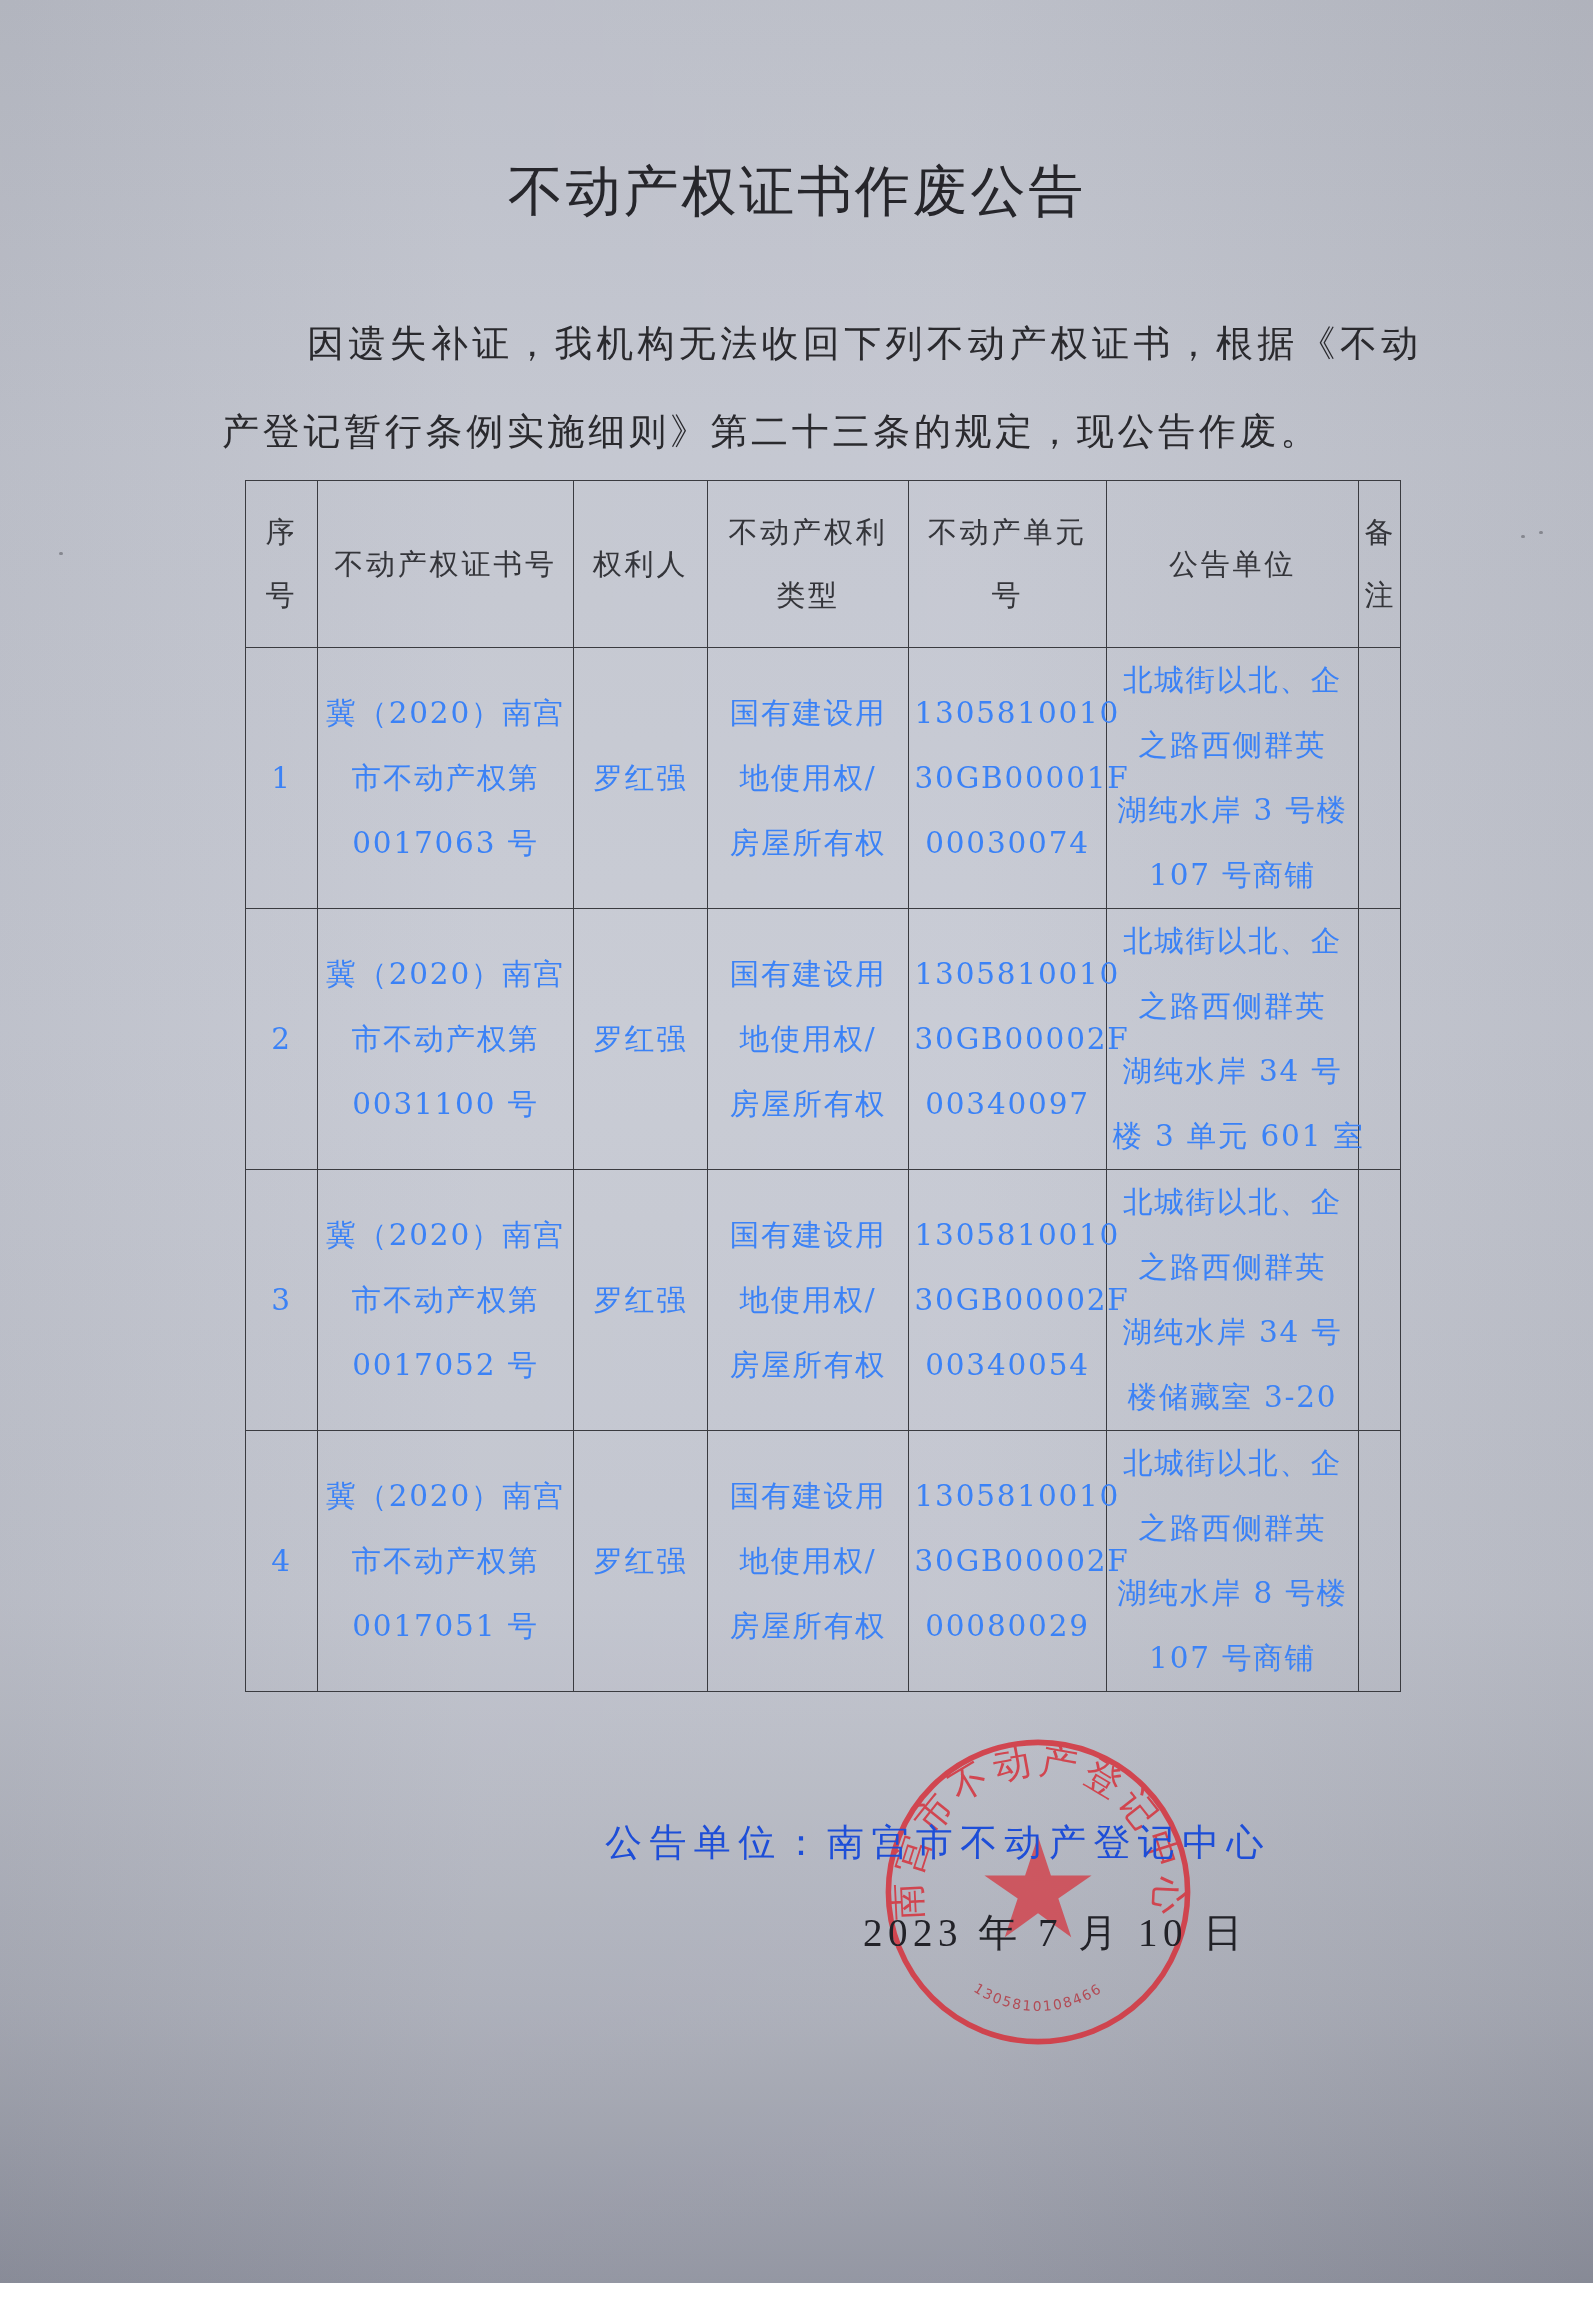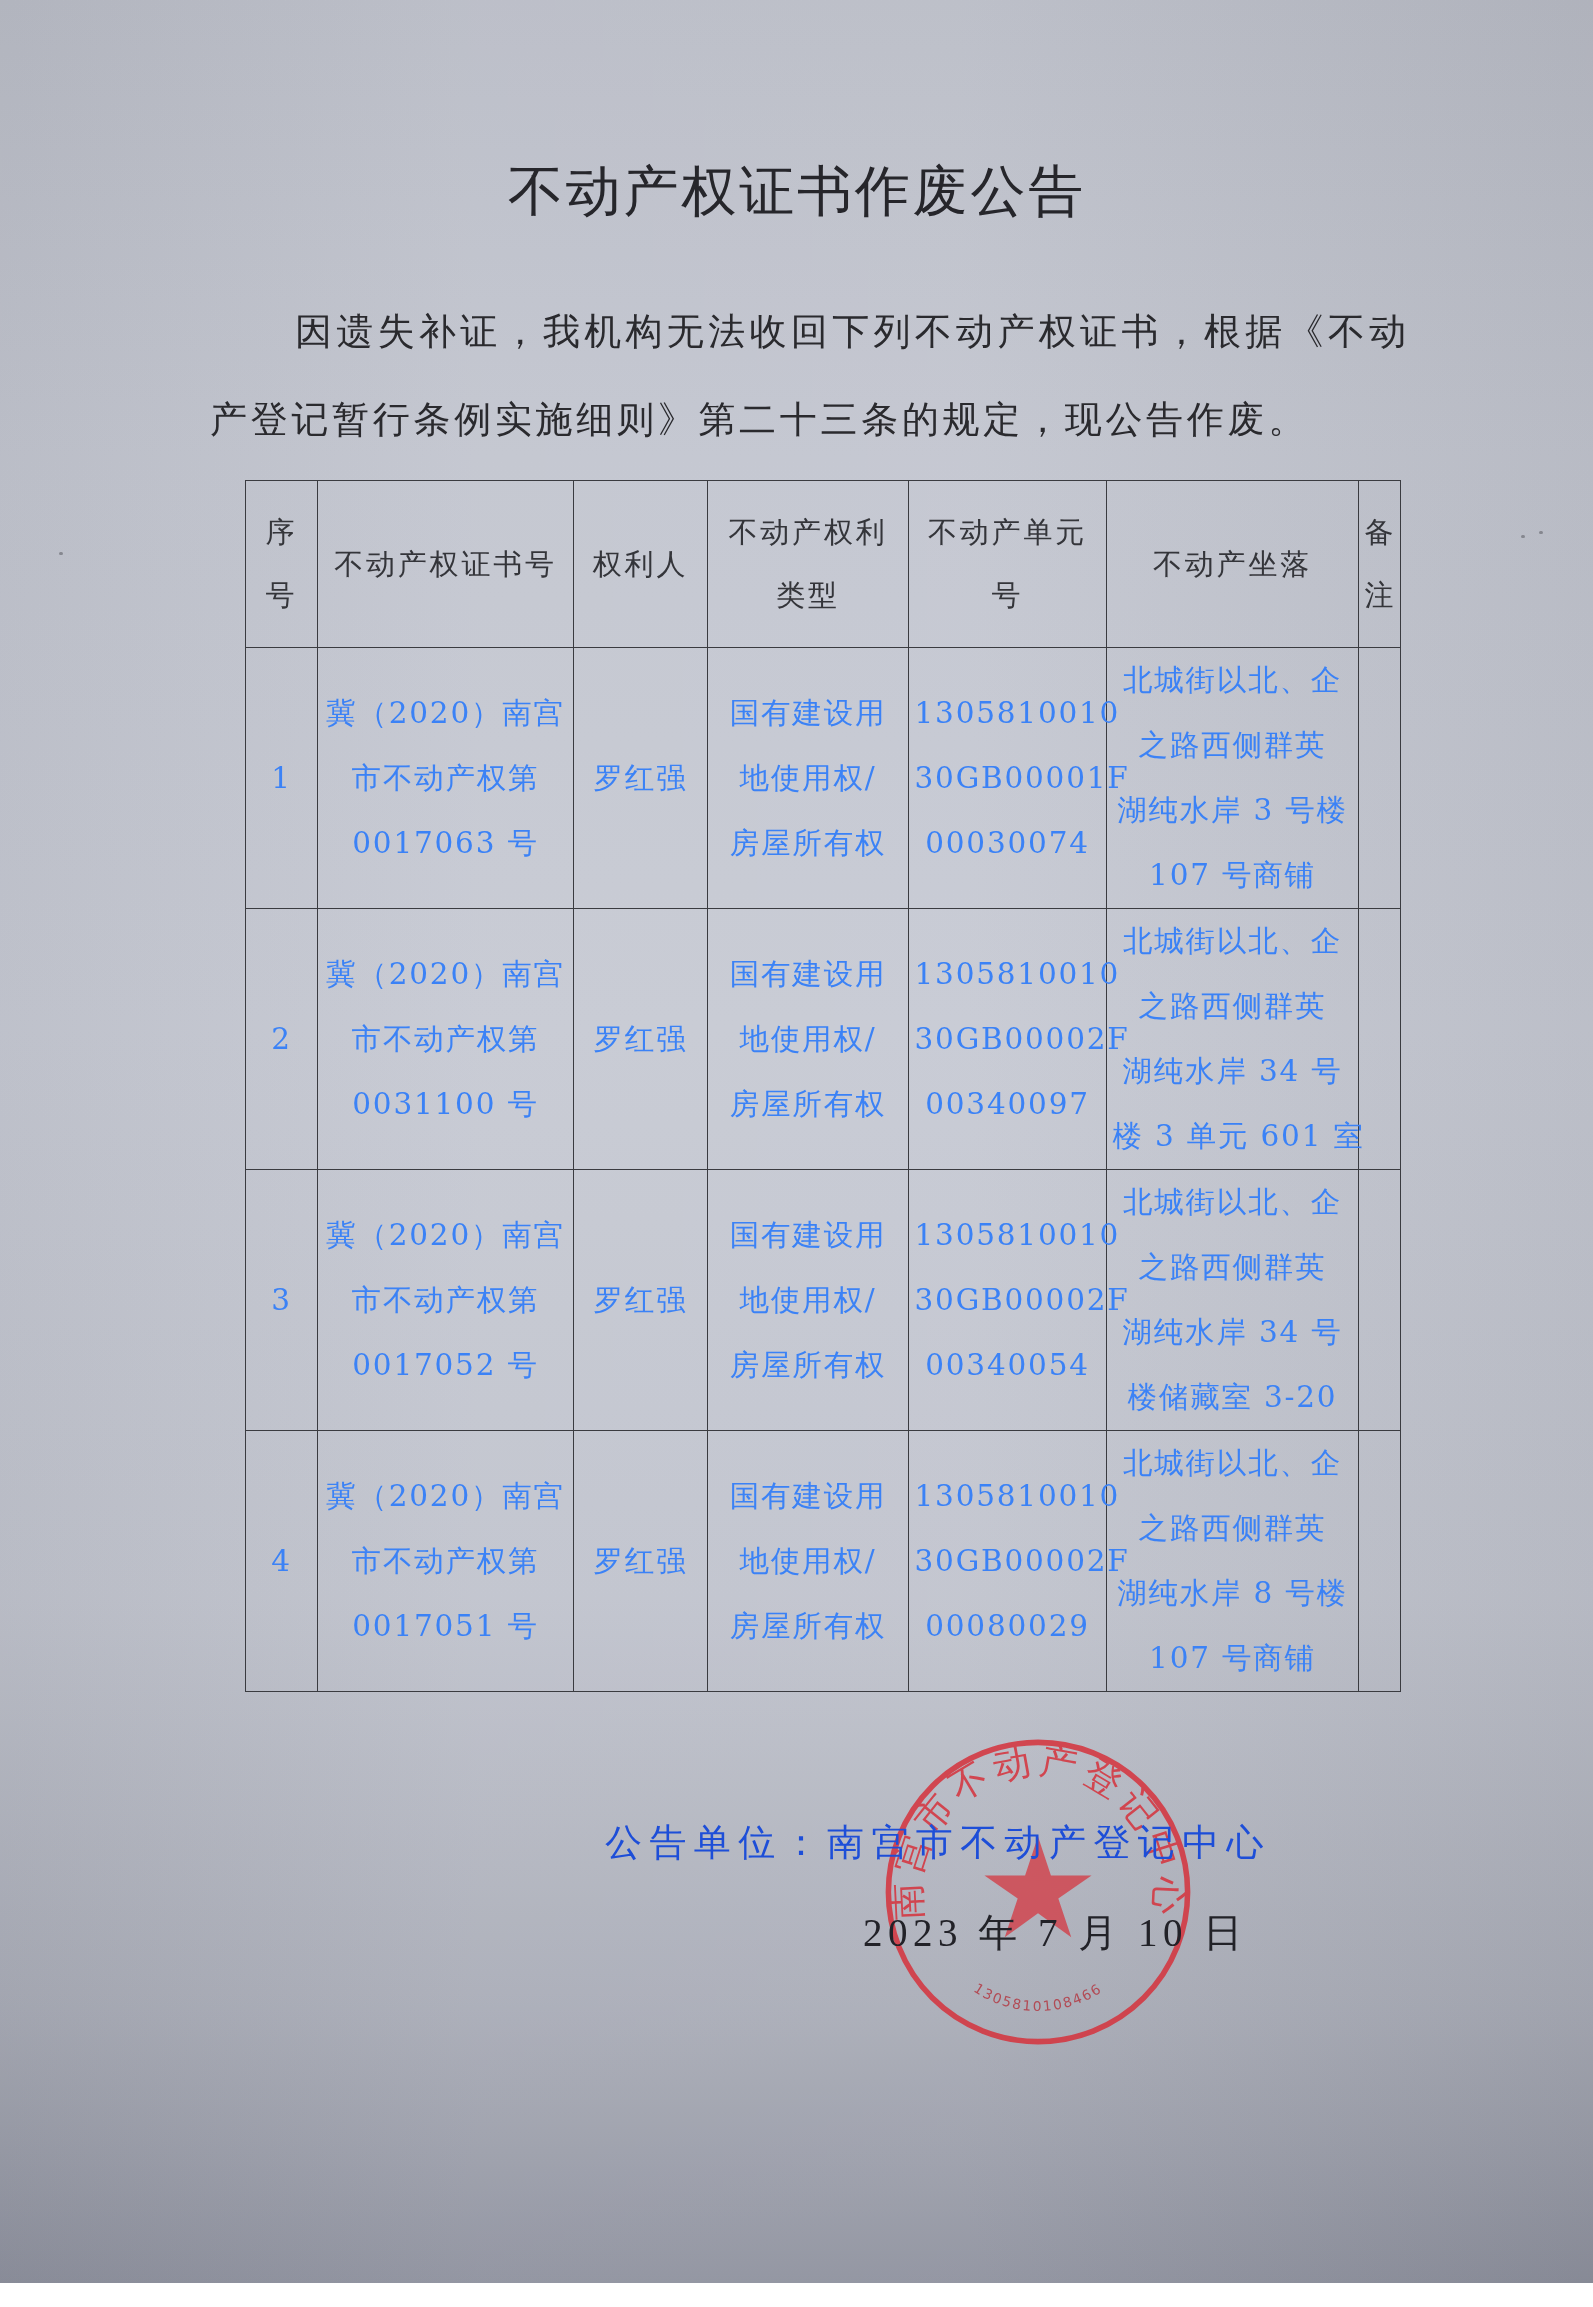--- a/index.html
+++ b/index.html
@@ -65,21 +65,21 @@
 <body>
 
 <div class="paper"></div>
 
 <div class="speck" style="left:1521px;top:535px;"></div>
 <div class="speck" style="left:1539px;top:531px;"></div>
 <div class="speck" style="left:59px;top:552px;"></div>
 
 <h1 class="title" style="margin:0;font-weight:normal;">不动产权证书作废公告</h1>
 
-<p class="para" style="margin:0;">因遗失补证，我机构无法收回下列不动产权证书，根据《不动产登记暂行条例实施细则》第二十三条的规定，现公告作废。</p>
+<p class="para" style="margin:12px;">因遗失补证，我机构无法收回下列不动产权证书，根据《不动产登记暂行条例实施细则》第二十三条的规定，现公告作废。</p>
 
 <table class="grid">
   <colgroup>
     <col style="width:72px">
     <col style="width:256px">
     <col style="width:134px">
     <col style="width:201px">
     <col style="width:198px">
     <col style="width:252px">
     <col style="width:42px">
@@ -98,21 +98,21 @@
         </th>
         <th class="cell-lines cjk">
           <span>不动产权利</span>
           <span>类型</span>
         </th>
         <th class="cell-lines cjk">
           <span>不动产单元</span>
           <span>号</span>
         </th>
         <th class="cell-lines cjk">
-          <span>不动产坐落</span>
+          <span>公告单位</span>
         </th>
         <th class="cell-lines cjk">
           <span>备</span>
           <span>注</span>
         </th>
       </tr>
   </thead>
   <tbody id="tbody">
       <tr>
         <td class="cell-lines">

